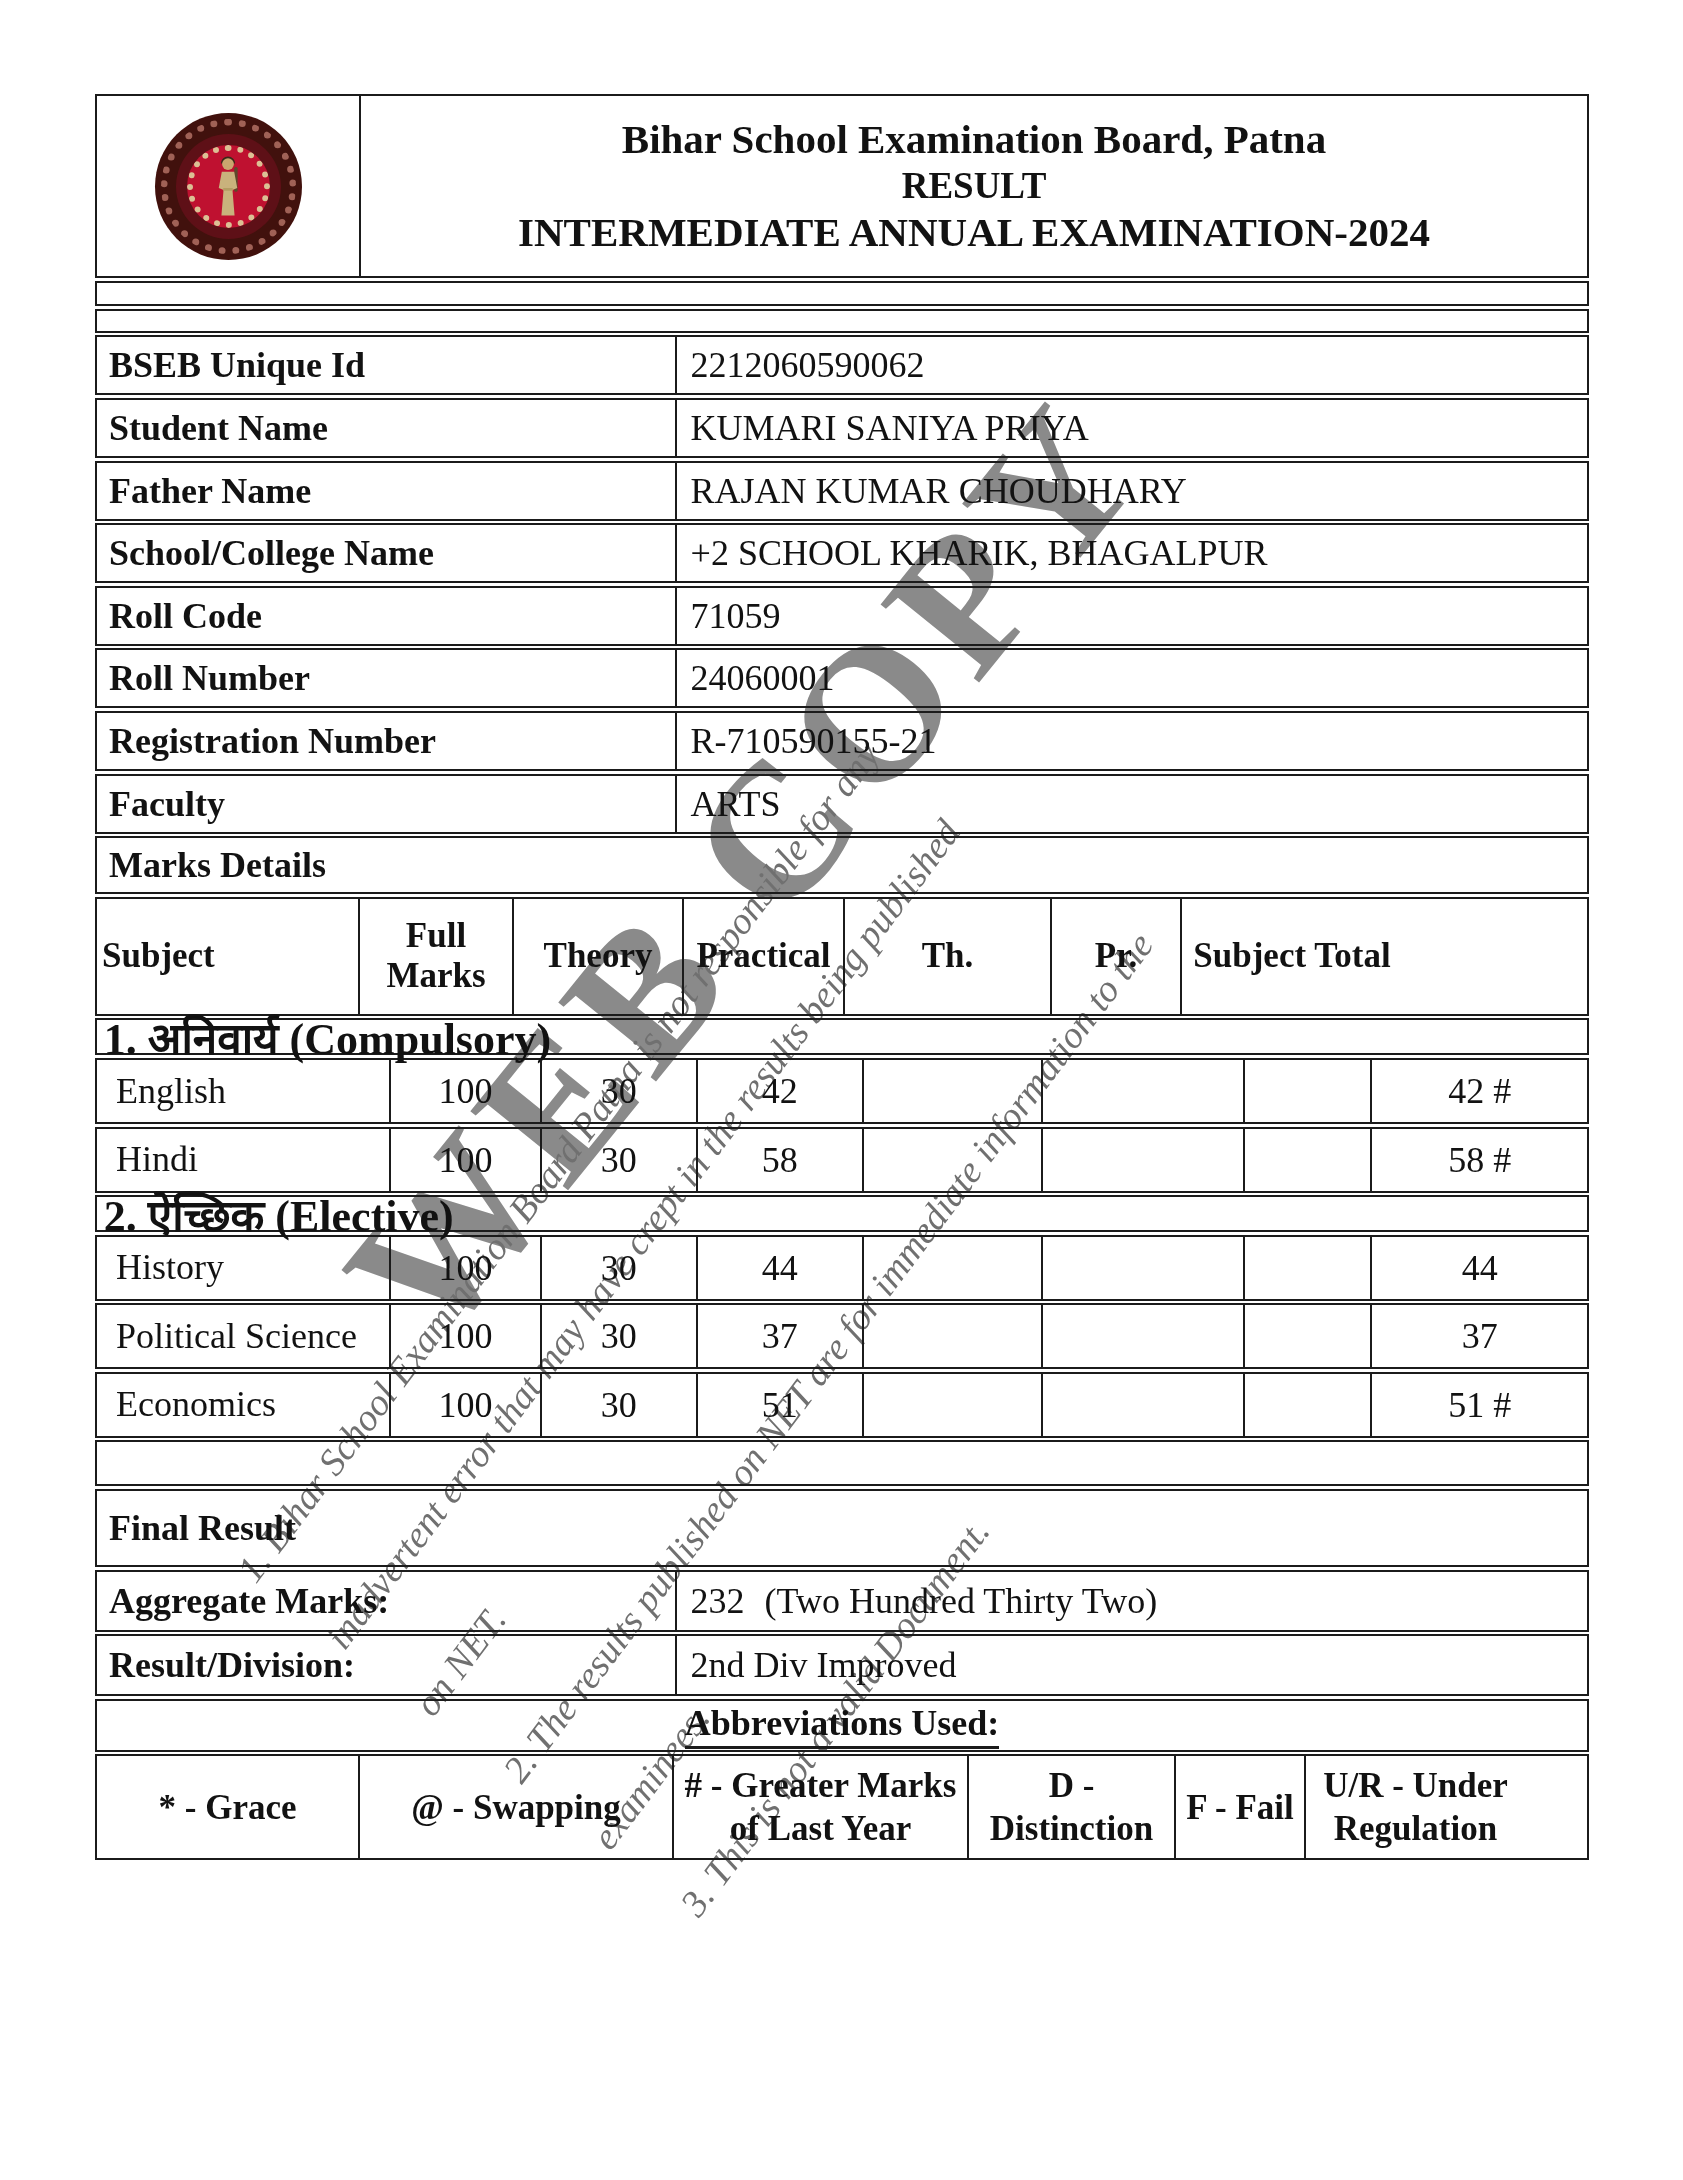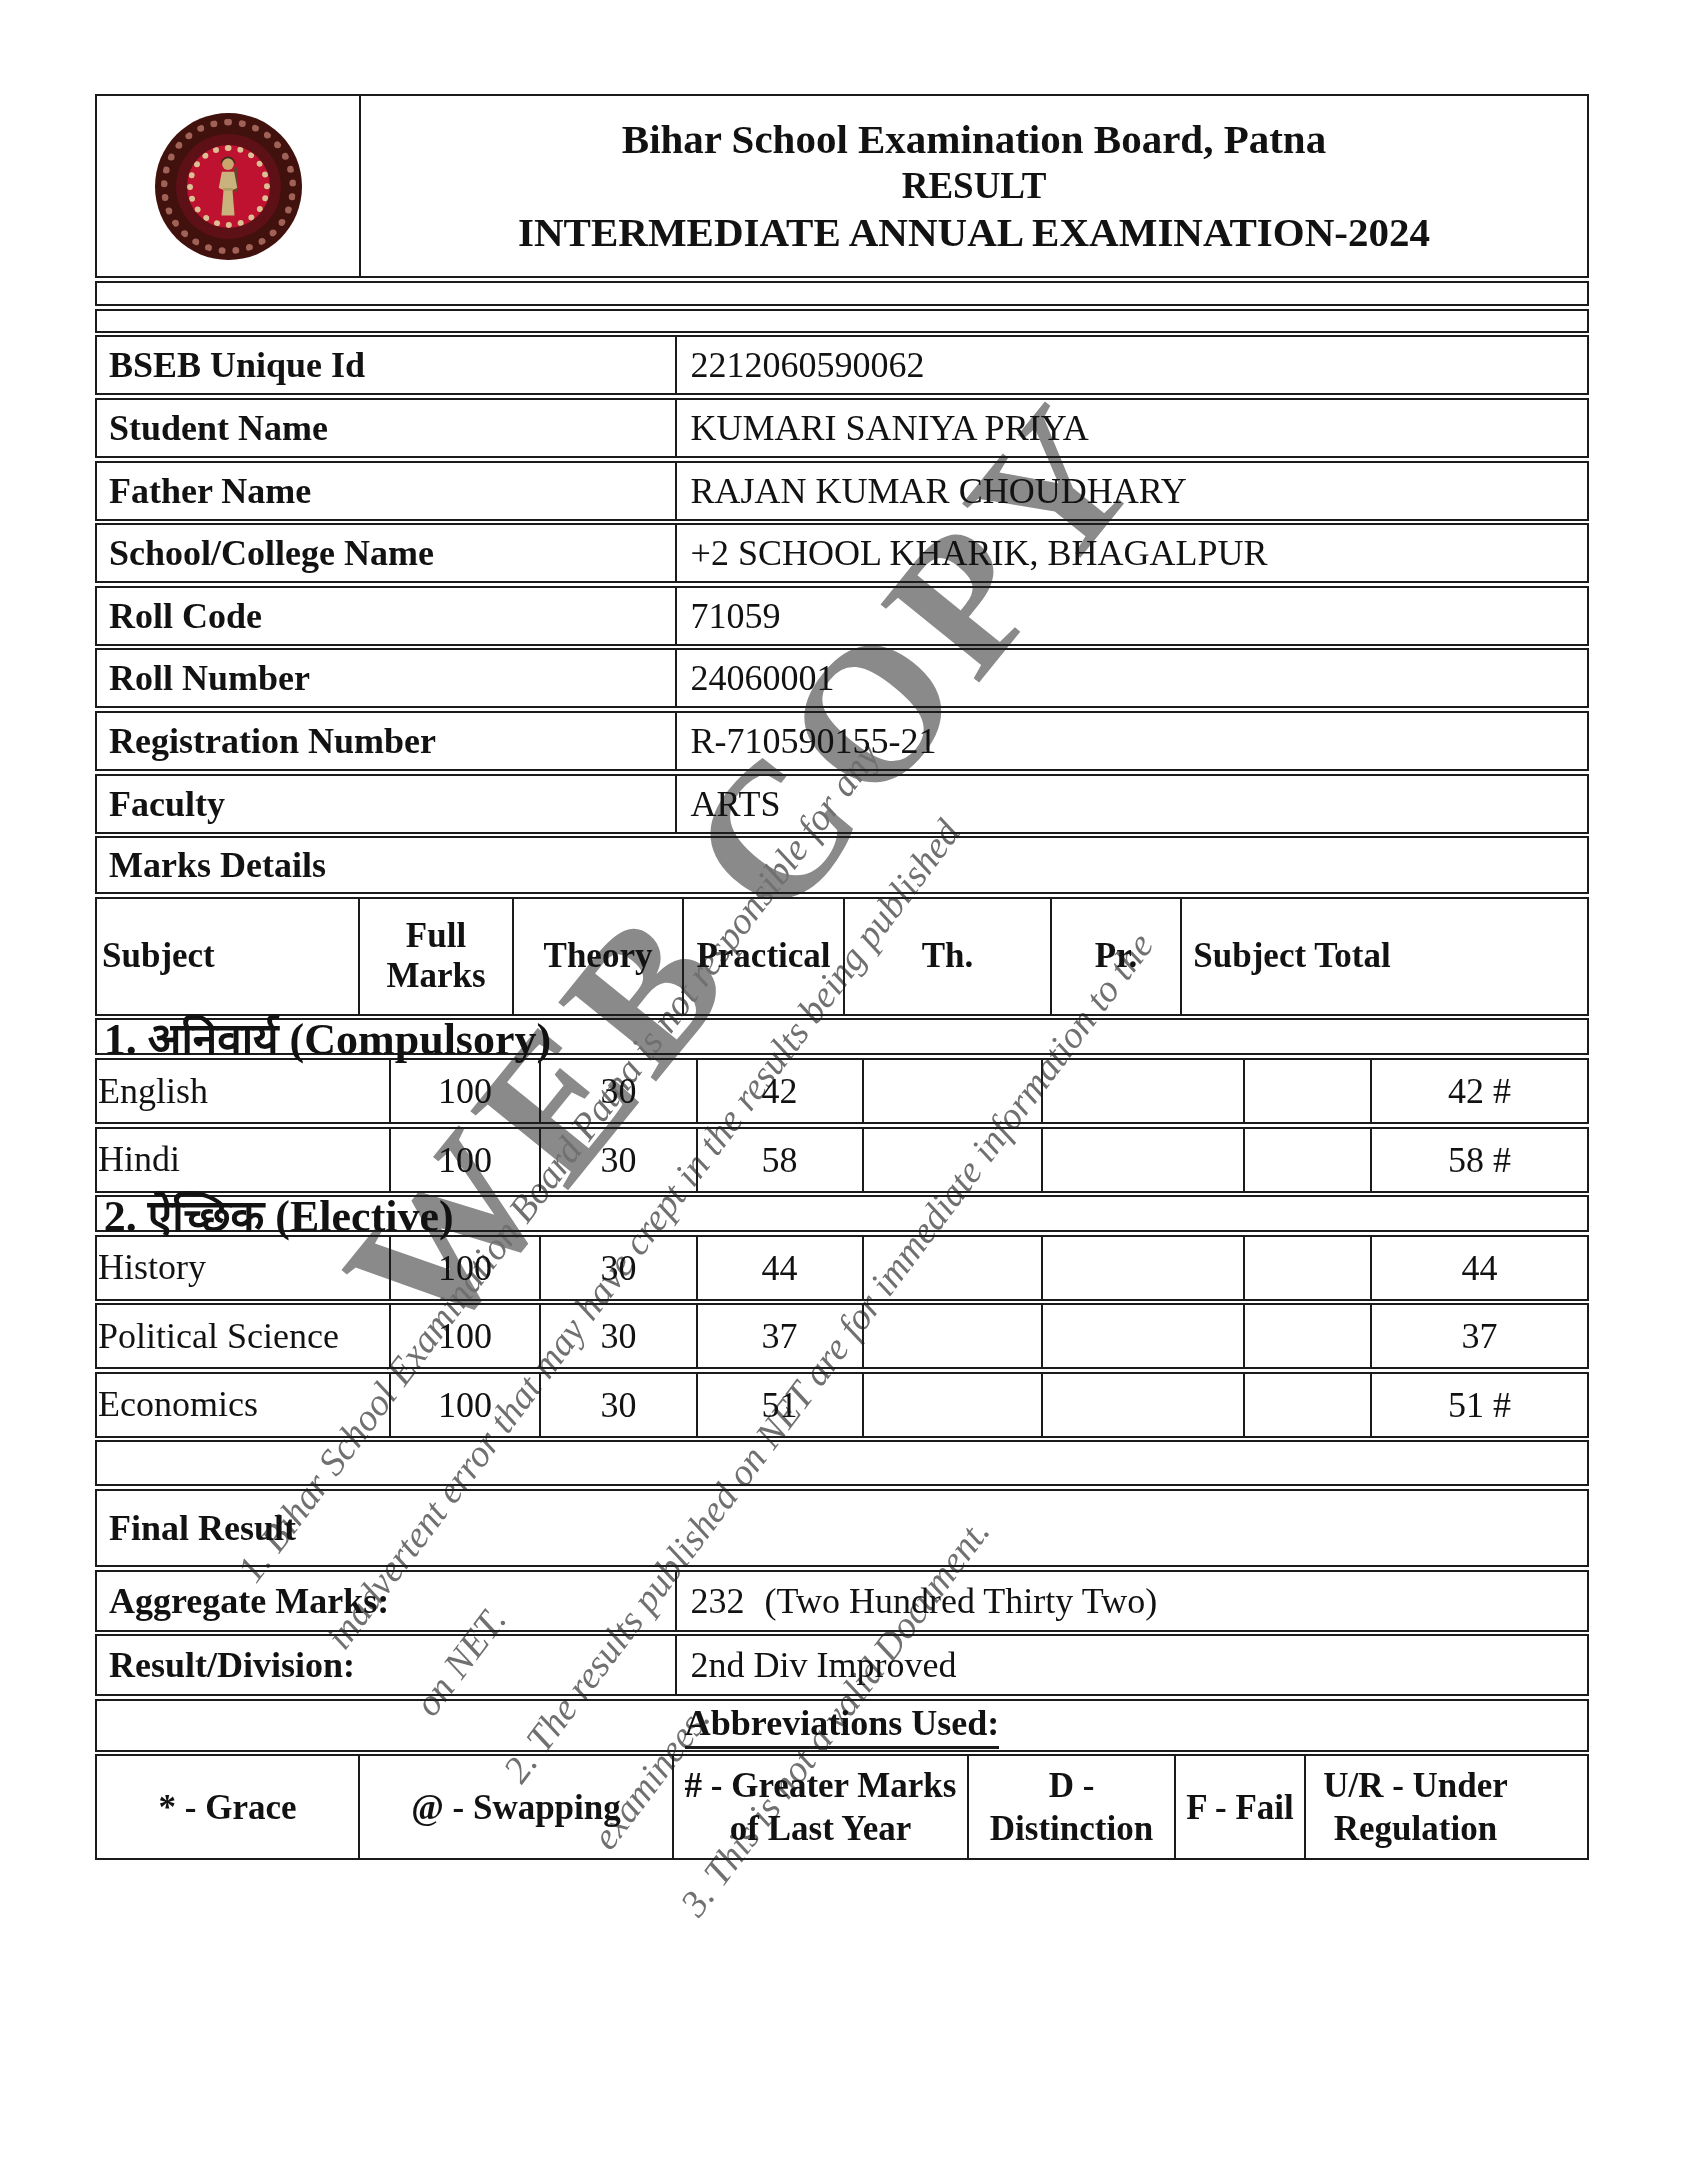--- a/index.html
+++ b/index.html
@@ -70,21 +70,21 @@
   .w-tot{width:220px;border-right:none;}
   .reg-top{height:56px;width:100%;display:flex;align-items:center;justify-content:center;border-bottom:2.6px solid #1b1b1b;box-sizing:border-box;}
   .reg-bot{flex:1;width:100%;display:flex;}
   .reg-th{width:207px;border-right:2.6px solid #1b1b1b;box-sizing:border-box;display:flex;align-items:center;justify-content:center;}
   .reg-pr{flex:1;display:flex;align-items:center;justify-content:center;}
 
   .sec-band{height:37px;display:flex;align-items:center;padding-left:6.8px;font-weight:bold;font-size:44px;}
 
   .srow{display:flex;min-height:66px;}
   .sc{box-sizing:border-box;border-right:2.6px solid #1b1b1b;display:flex;align-items:center;justify-content:center;font-size:36px;padding:5.1px 0;}
-  .sc.name{width:301px;justify-content:flex-start;padding-left:1px;line-height:1.3;}
+  .sc.name{width:301px;justify-content:flex-start;padding-left:19px;line-height:1.3;}
   .sc.c-full{width:154px;}
   .sc.c-pass{width:160px;}
   .sc.c-theory{width:170px;}
   .sc.c-prac{width:184px;}
   .sc.c-th{width:207px;}
   .sc.c-pr{width:130px;}
   .sc.c-tot{width:220px;border-right:none;}
 
   .empty-band{height:46px;}
 

